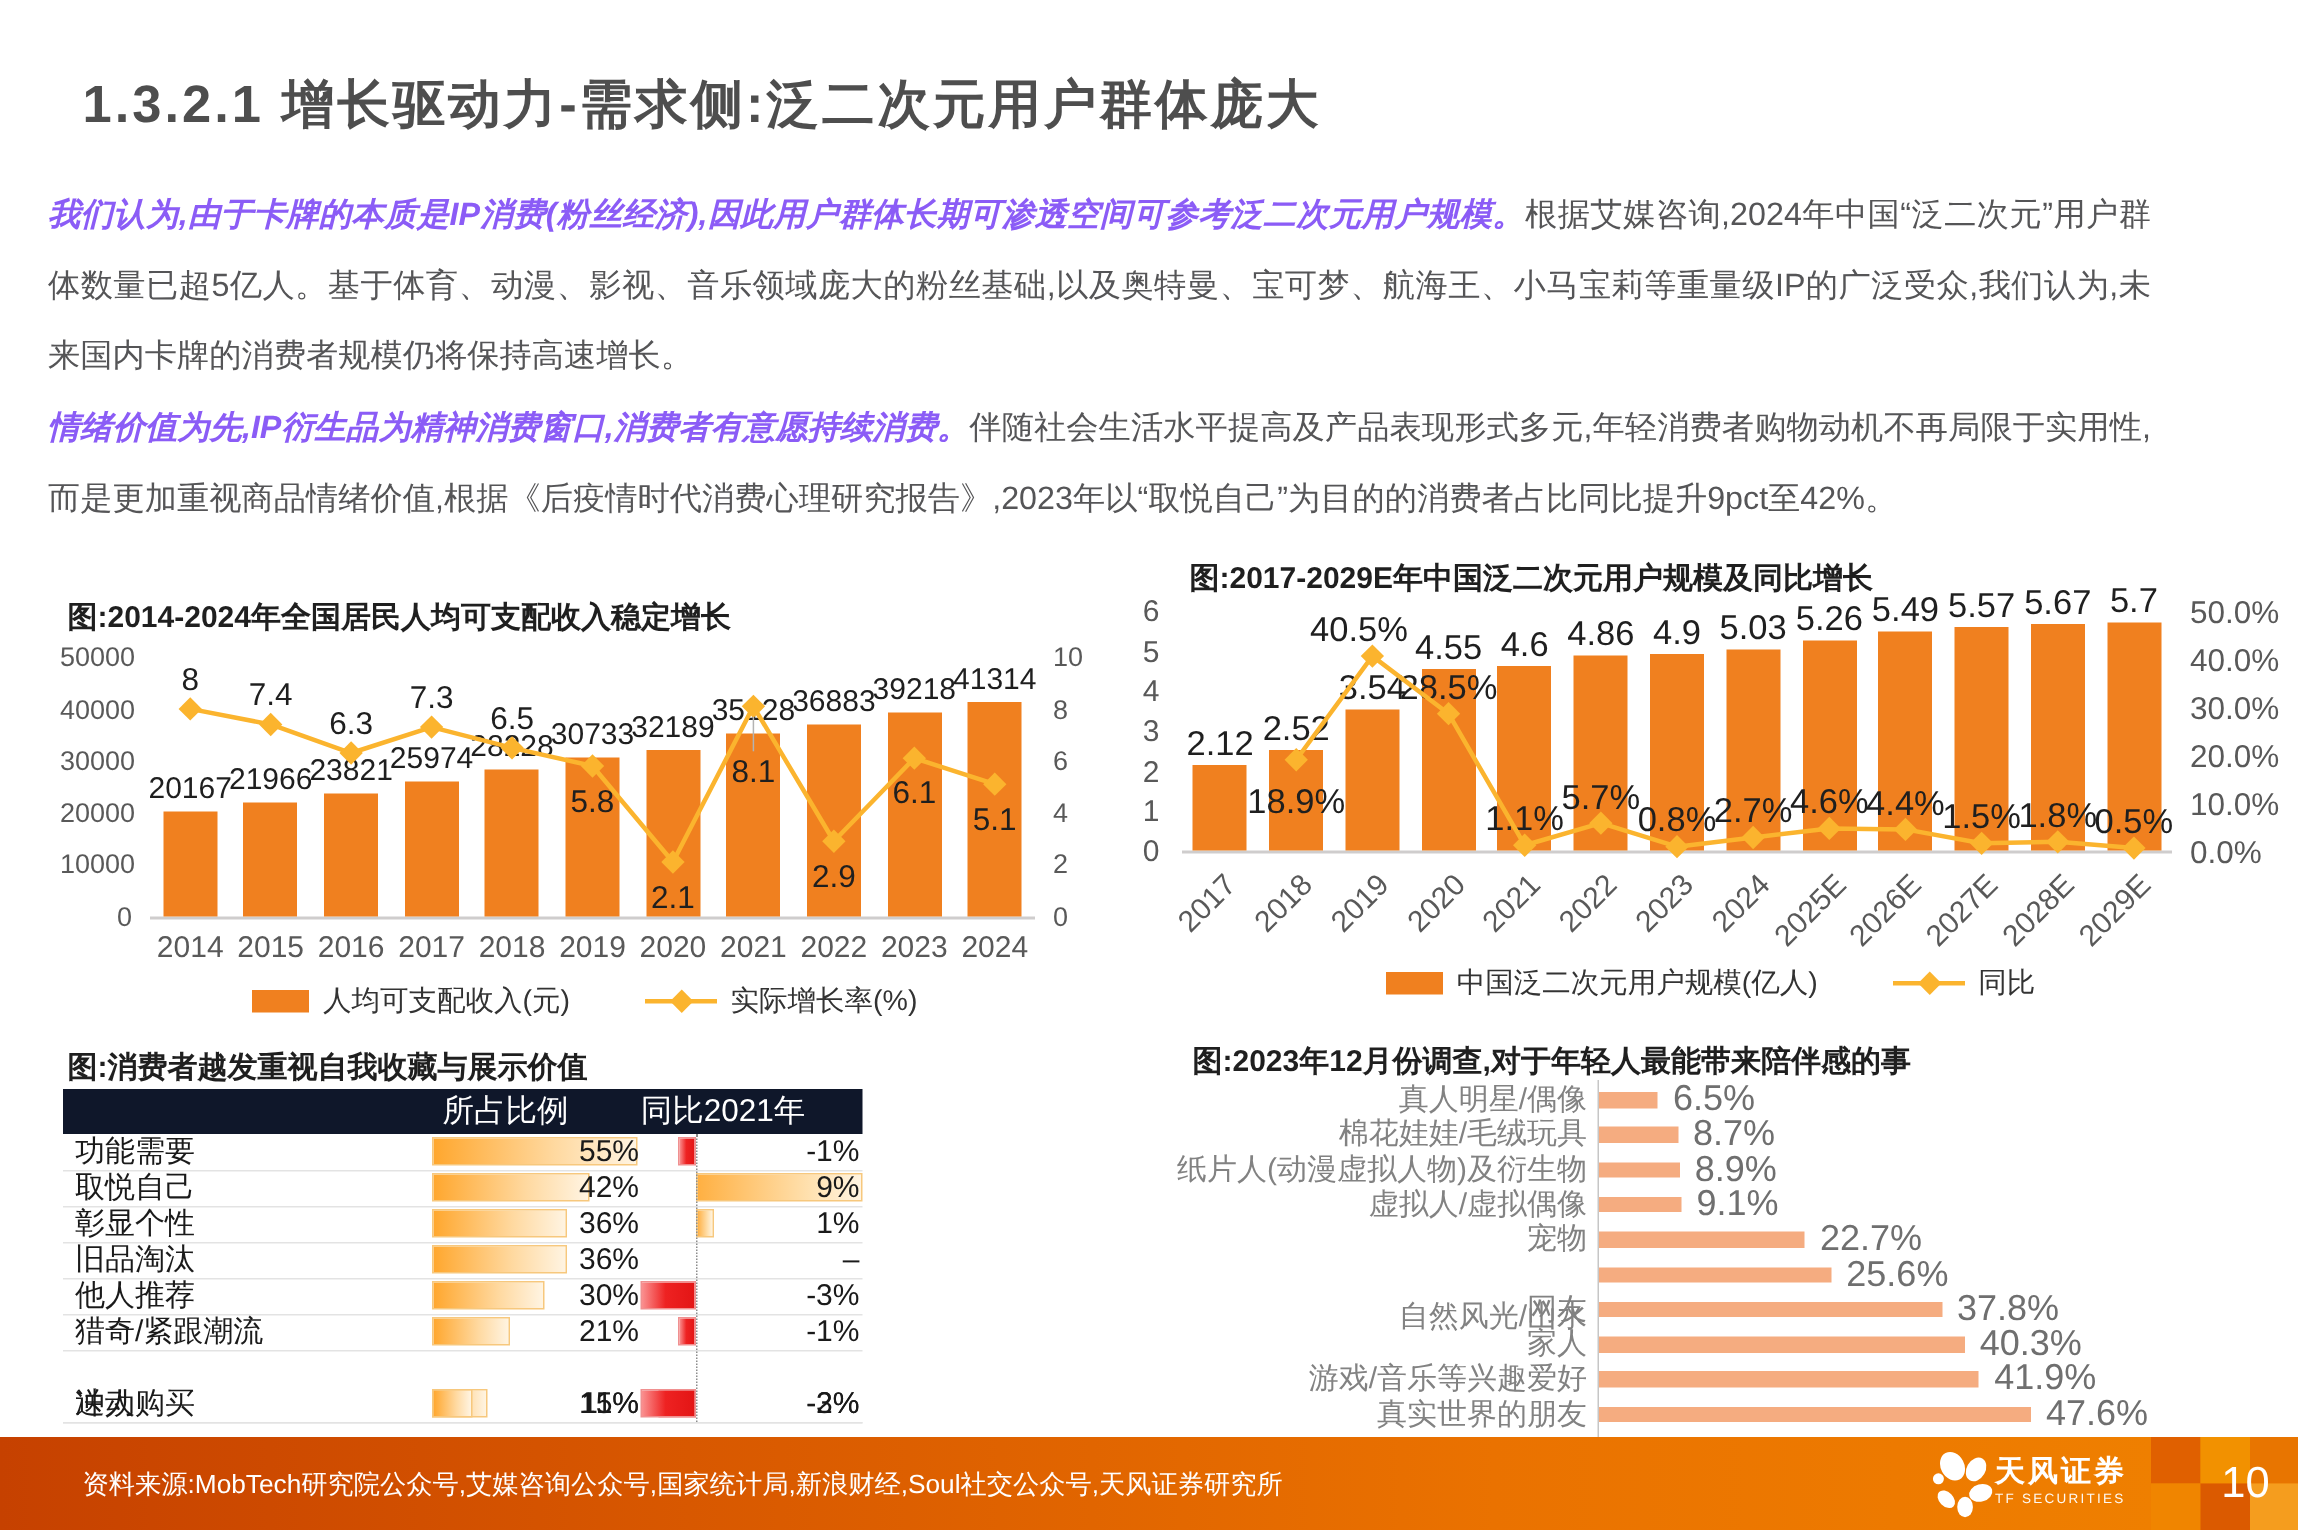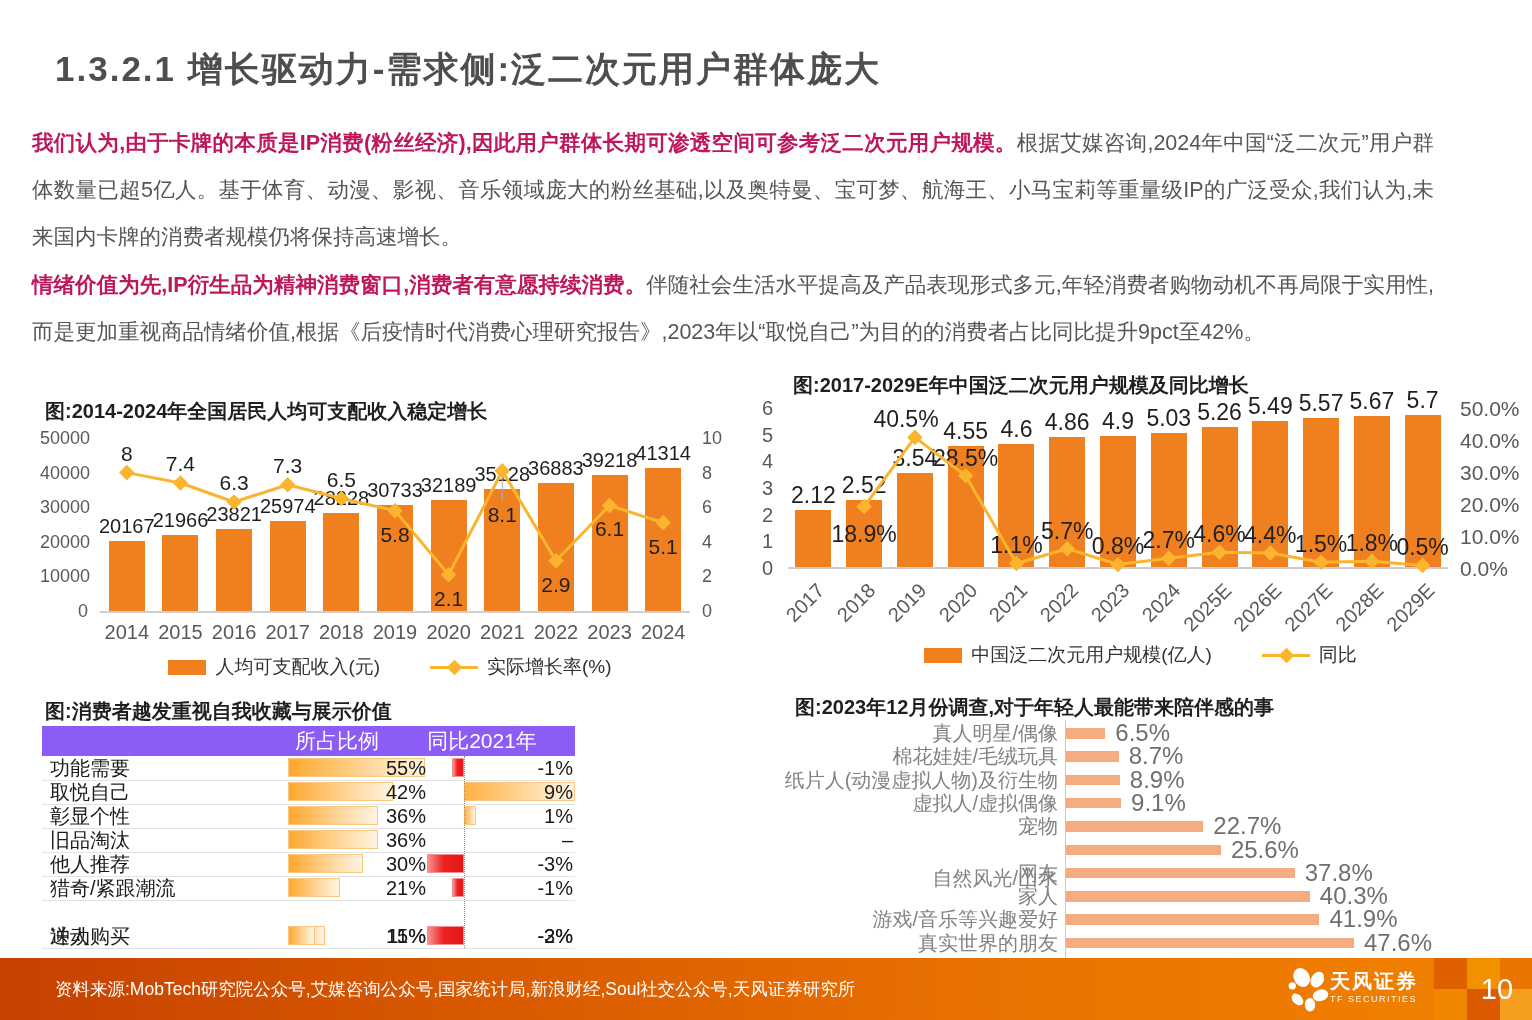--- a/index.html
+++ b/index.html
@@ -3,21 +3,21 @@
 <meta charset="utf-8">
 <style>
   html,body{margin:0;padding:0;background:#ffffff;}
   body{width:1532px;height:1020px;position:relative;overflow:hidden;
        font-family:"Liberation Sans","DejaVu Sans",sans-serif;}
   .slide{position:absolute;inset:0;background:#fff;}
   .page-title{position:absolute;left:55px;top:46px;font-size:35px;font-weight:600;
               color:#4e4e4e;letter-spacing:2px;white-space:nowrap;}
   .para{position:absolute;left:32px;width:1402px;font-size:21.5px;line-height:47px;
         color:#555557;text-align:justify;}
-  .para b{color:#be185d;}
+  .para b{color:#8b5cf6;font-style:italic;}
   .chart{position:absolute;}
   .chart-title{position:absolute;font-size:20px;font-weight:bold;color:#1f1f1f;white-space:nowrap;}
   .tick,.xlab{position:absolute;color:#595959;white-space:nowrap;}
   .vbar{position:absolute;}
   .vbar-label{position:absolute;color:#1f1f1f;white-space:nowrap;}
   .line-label{position:absolute;color:#1f1f1f;white-space:nowrap;text-align:center;}
   .baseline{position:absolute;background:#cfcdcd;}
   .legend{position:absolute;left:0;right:0;display:flex;justify-content:center;
           gap:50px;font-size:19px;color:#333;align-items:center;}
   .lg-item{display:flex;align-items:center;}
@@ -237,21 +237,21 @@
         <rect x="451.0384615384615" y="176.78" width="11" height="11" transform="rotate(45 456.5384615384615 182.28)" fill="#FBB42E"></rect>
         <rect x="501.80769230769226" y="177.42" width="11" height="11" transform="rotate(45 507.30769230769226 182.92)" fill="#FBB42E"></rect>
         <rect x="552.576923076923" y="186.7" width="11" height="11" transform="rotate(45 558.076923076923 192.2)" fill="#FBB42E"></rect>
         <rect x="603.3461538461538" y="185.74" width="11" height="11" transform="rotate(45 608.8461538461538 191.24)" fill="#FBB42E"></rect>
         <rect x="654.1153846153845" y="189.9" width="11" height="11" transform="rotate(45 659.6153846153845 195.4)" fill="#FBB42E"></rect>
       </svg>
     </div>
 
   <div class="chart" id="chart3" style="left:42px;top:698px;width:533px;height:255px;">
     <div class="chart-title" style="left:3px;top:0;">图:消费者越发重视自我收藏与展示价值</div>
-    <div style="position: absolute; left: 0px; top: 28px; width: 533px; height: 30px; background: #8b5cf6;">
+    <div style="position: absolute; left: 0px; top: 28px; width: 533px; height: 30px; background: #0f172a;">
         <div class="tbl-header" style="left: 180px; width: 230px; text-align: center; top: 2px; line-height: 26px;">所占比例</div>
         <div class="tbl-header" style="left: 350px; width: 180px; text-align: center; top: 2px; line-height: 26px;">同比2021年</div>
       </div>
   <div class="tbl-row" style="left: 0px; top: 58px; width: 533px; height: 24px;">
         <div class="tbl-label" style="left: 8px; top: 0px; line-height: 24px;">功能需要</div>
         <div class="tbl-bar" style="left: 246px; top: 2px; height: 19px; width: 136.95px; background: linear-gradient(90deg, rgb(255, 167, 46) 0%, rgb(255, 217, 160) 60%, rgb(255, 244, 226) 100%); border: 1px solid rgb(247, 200, 125); box-sizing: border-box;"></div>
         <div class="tbl-val" style="left: 246px; width: 138px; top: 0px; line-height: 24px;">55%</div>
         <div class="tbl-bar" style="left: 409.7px; top: 2px; height: 19px; width: 12.3px; background: linear-gradient(90deg, rgb(250, 144, 144) 0%, rgb(238, 34, 34) 45%, rgb(227, 21, 21) 100%); border: 1px solid rgb(240, 144, 144); box-sizing: border-box;"></div>
         <div class="tbl-val" style="left: 380px; width: 151px; top: 0px; line-height: 24px;">-1%</div>
       </div>

